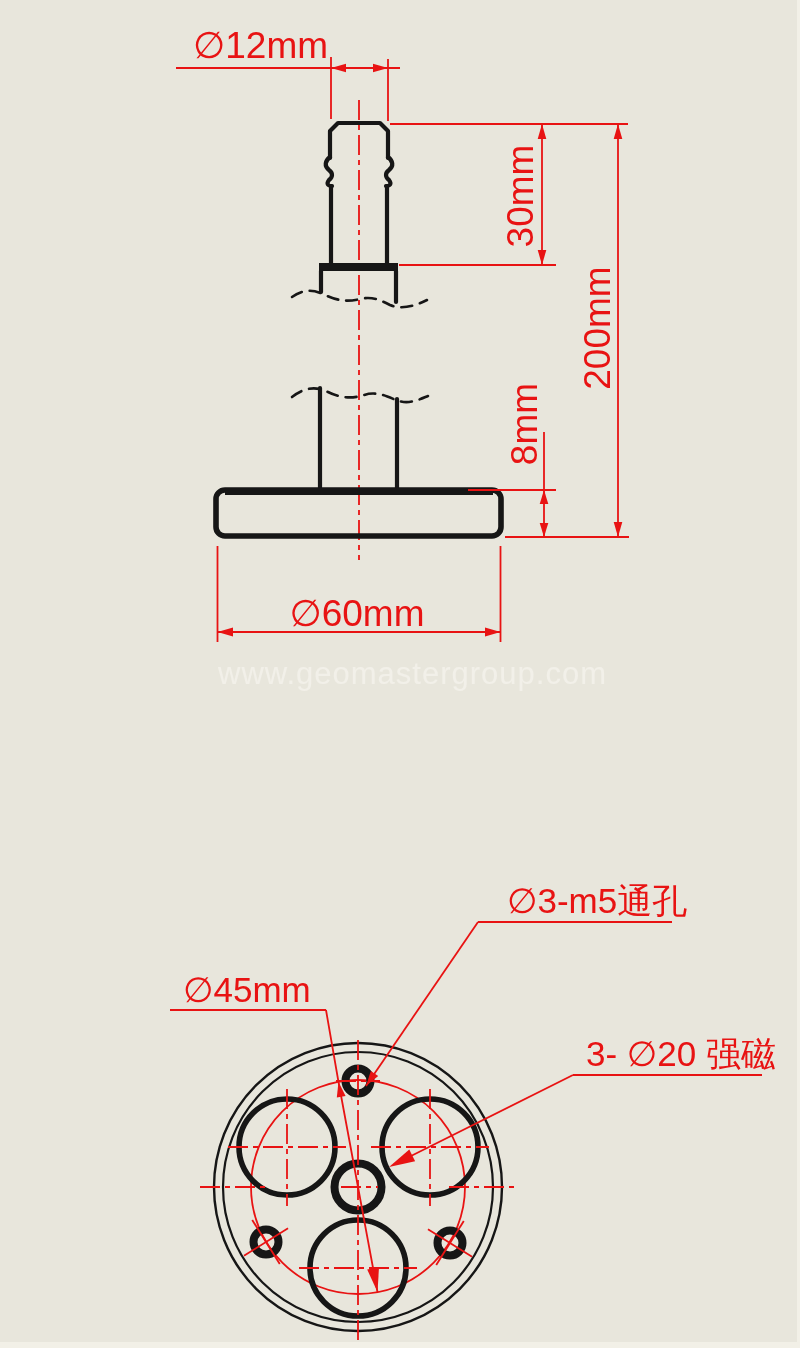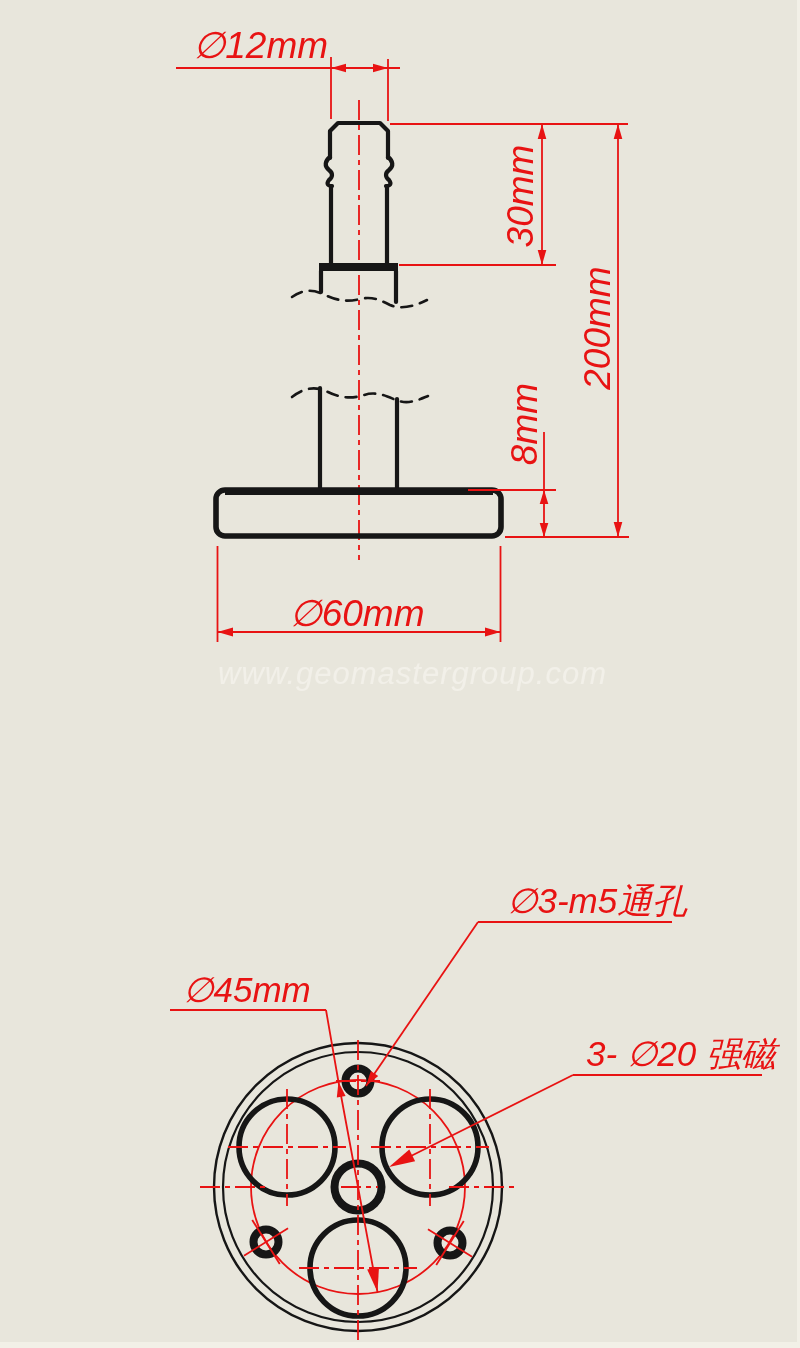--- a/index.html
+++ b/index.html
@@ -2,21 +2,21 @@
 <html><head>
 <meta charset="utf-8">
 <style>
   html,body{margin:0;padding:0;}
   body{
     width:800px;height:1348px;
     background:#e8e6dc;
     font-family:"Liberation Sans", sans-serif;
     overflow:hidden;
   }
-  .stage{position:relative;width:656px;height:1348px;font-style:italic;}
+  .stage{position:relative;width:656px;height:1348px;}
   svg{display:block;}
   
   .blk{stroke:#161616;fill:none;stroke-linecap:round;stroke-linejoin:round;}
   .blk-thick{stroke-width:4.2;}
   .blk-heavy{stroke-width:5.6;}
   .blk-thin{stroke-width:2.2;}
   .blk-break{stroke-width:2.6;stroke-dasharray:11 8;}
   .red{stroke:#e81313;fill:none;stroke-width:1.8;stroke-linecap:butt;}
   .red-center{stroke:#e81313;fill:none;stroke-width:1.8;stroke-dasharray:20 5 5 5;}
   .red-fill{fill:#e81313;stroke:none;}

